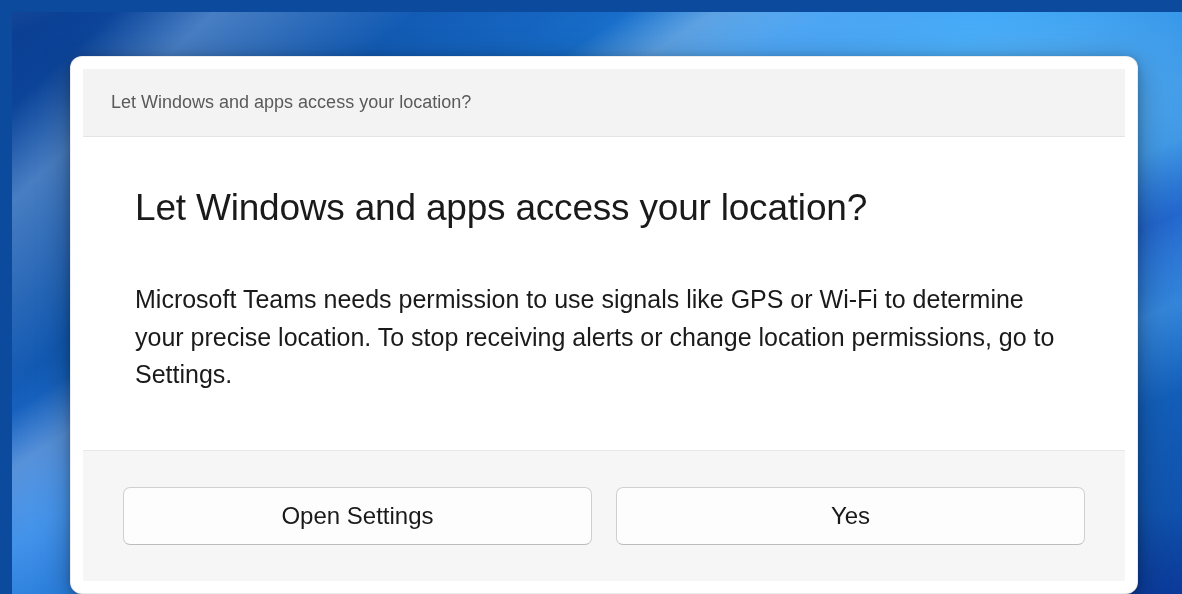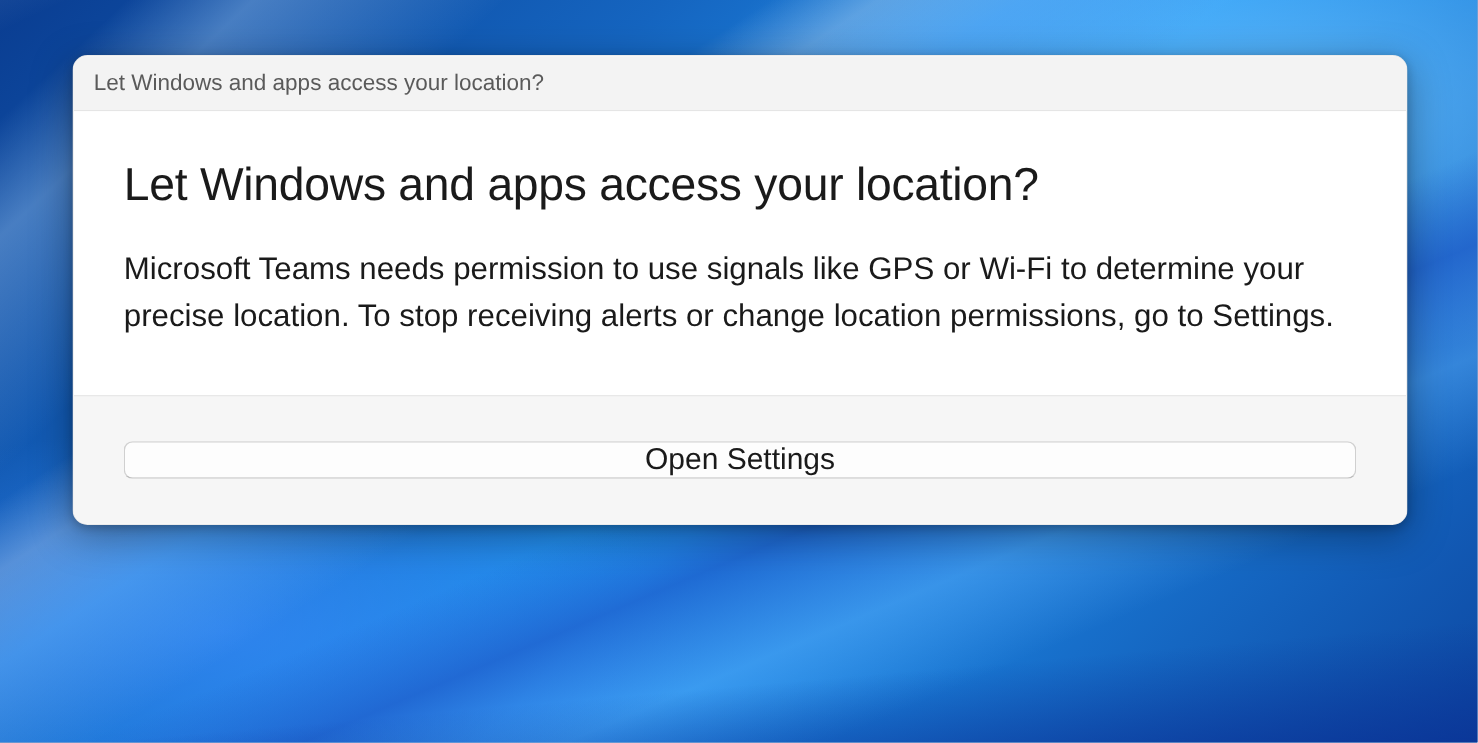--- a/index.html
+++ b/index.html
@@ -1,17 +1,17 @@
 <!DOCTYPE html>
 <html><head>
   <meta charset="utf-8">
   <style>
     * {
       margin: 0;
-      padding: 0;
+      padding: 12px;
       box-sizing: border-box;
     }
     
     body {
       width: 1182px;
       height: 594px;
       font-family: "Segoe UI", -apple-system, BlinkMacSystemFont, sans-serif;
       background: #0c4a9e;
       overflow: hidden;
       position: relative;
@@ -92,21 +92,20 @@
       font-weight: 400;
       margin-top: 20px;
     }
     
     .button-bar {
       background: #f6f6f6;
       border-top: 1px solid #e8e8e8;
       padding: 36px 40px;
       display: flex;
       gap: 24px;
-      flex-direction: column;
     }
     
     .btn {
       flex: 1;
       height: 58px;
       background: #fdfdfd;
       border: 1px solid #d0d0d0;
       border-bottom-color: #bcbcbc;
       border-radius: 7px;
       font-size: 24px;
@@ -130,15 +129,16 @@
     <div class="titlebar-text">Let Windows and apps access your location?</div>
   </div>
 
   <div class="content">
     <h1 class="heading">Let Windows and apps access your location?</h1>
     <p class="body-text">Microsoft Teams needs permission to use signals like GPS or Wi-Fi to determine your precise location. To stop receiving alerts or change location permissions, go to Settings.</p>
   </div>
 
   <div class="button-bar">
     <button class="btn">Open Settings</button>
+    <button class="btn">Yes</button>
   </div>
 
 </div>
 
 </body></html>

